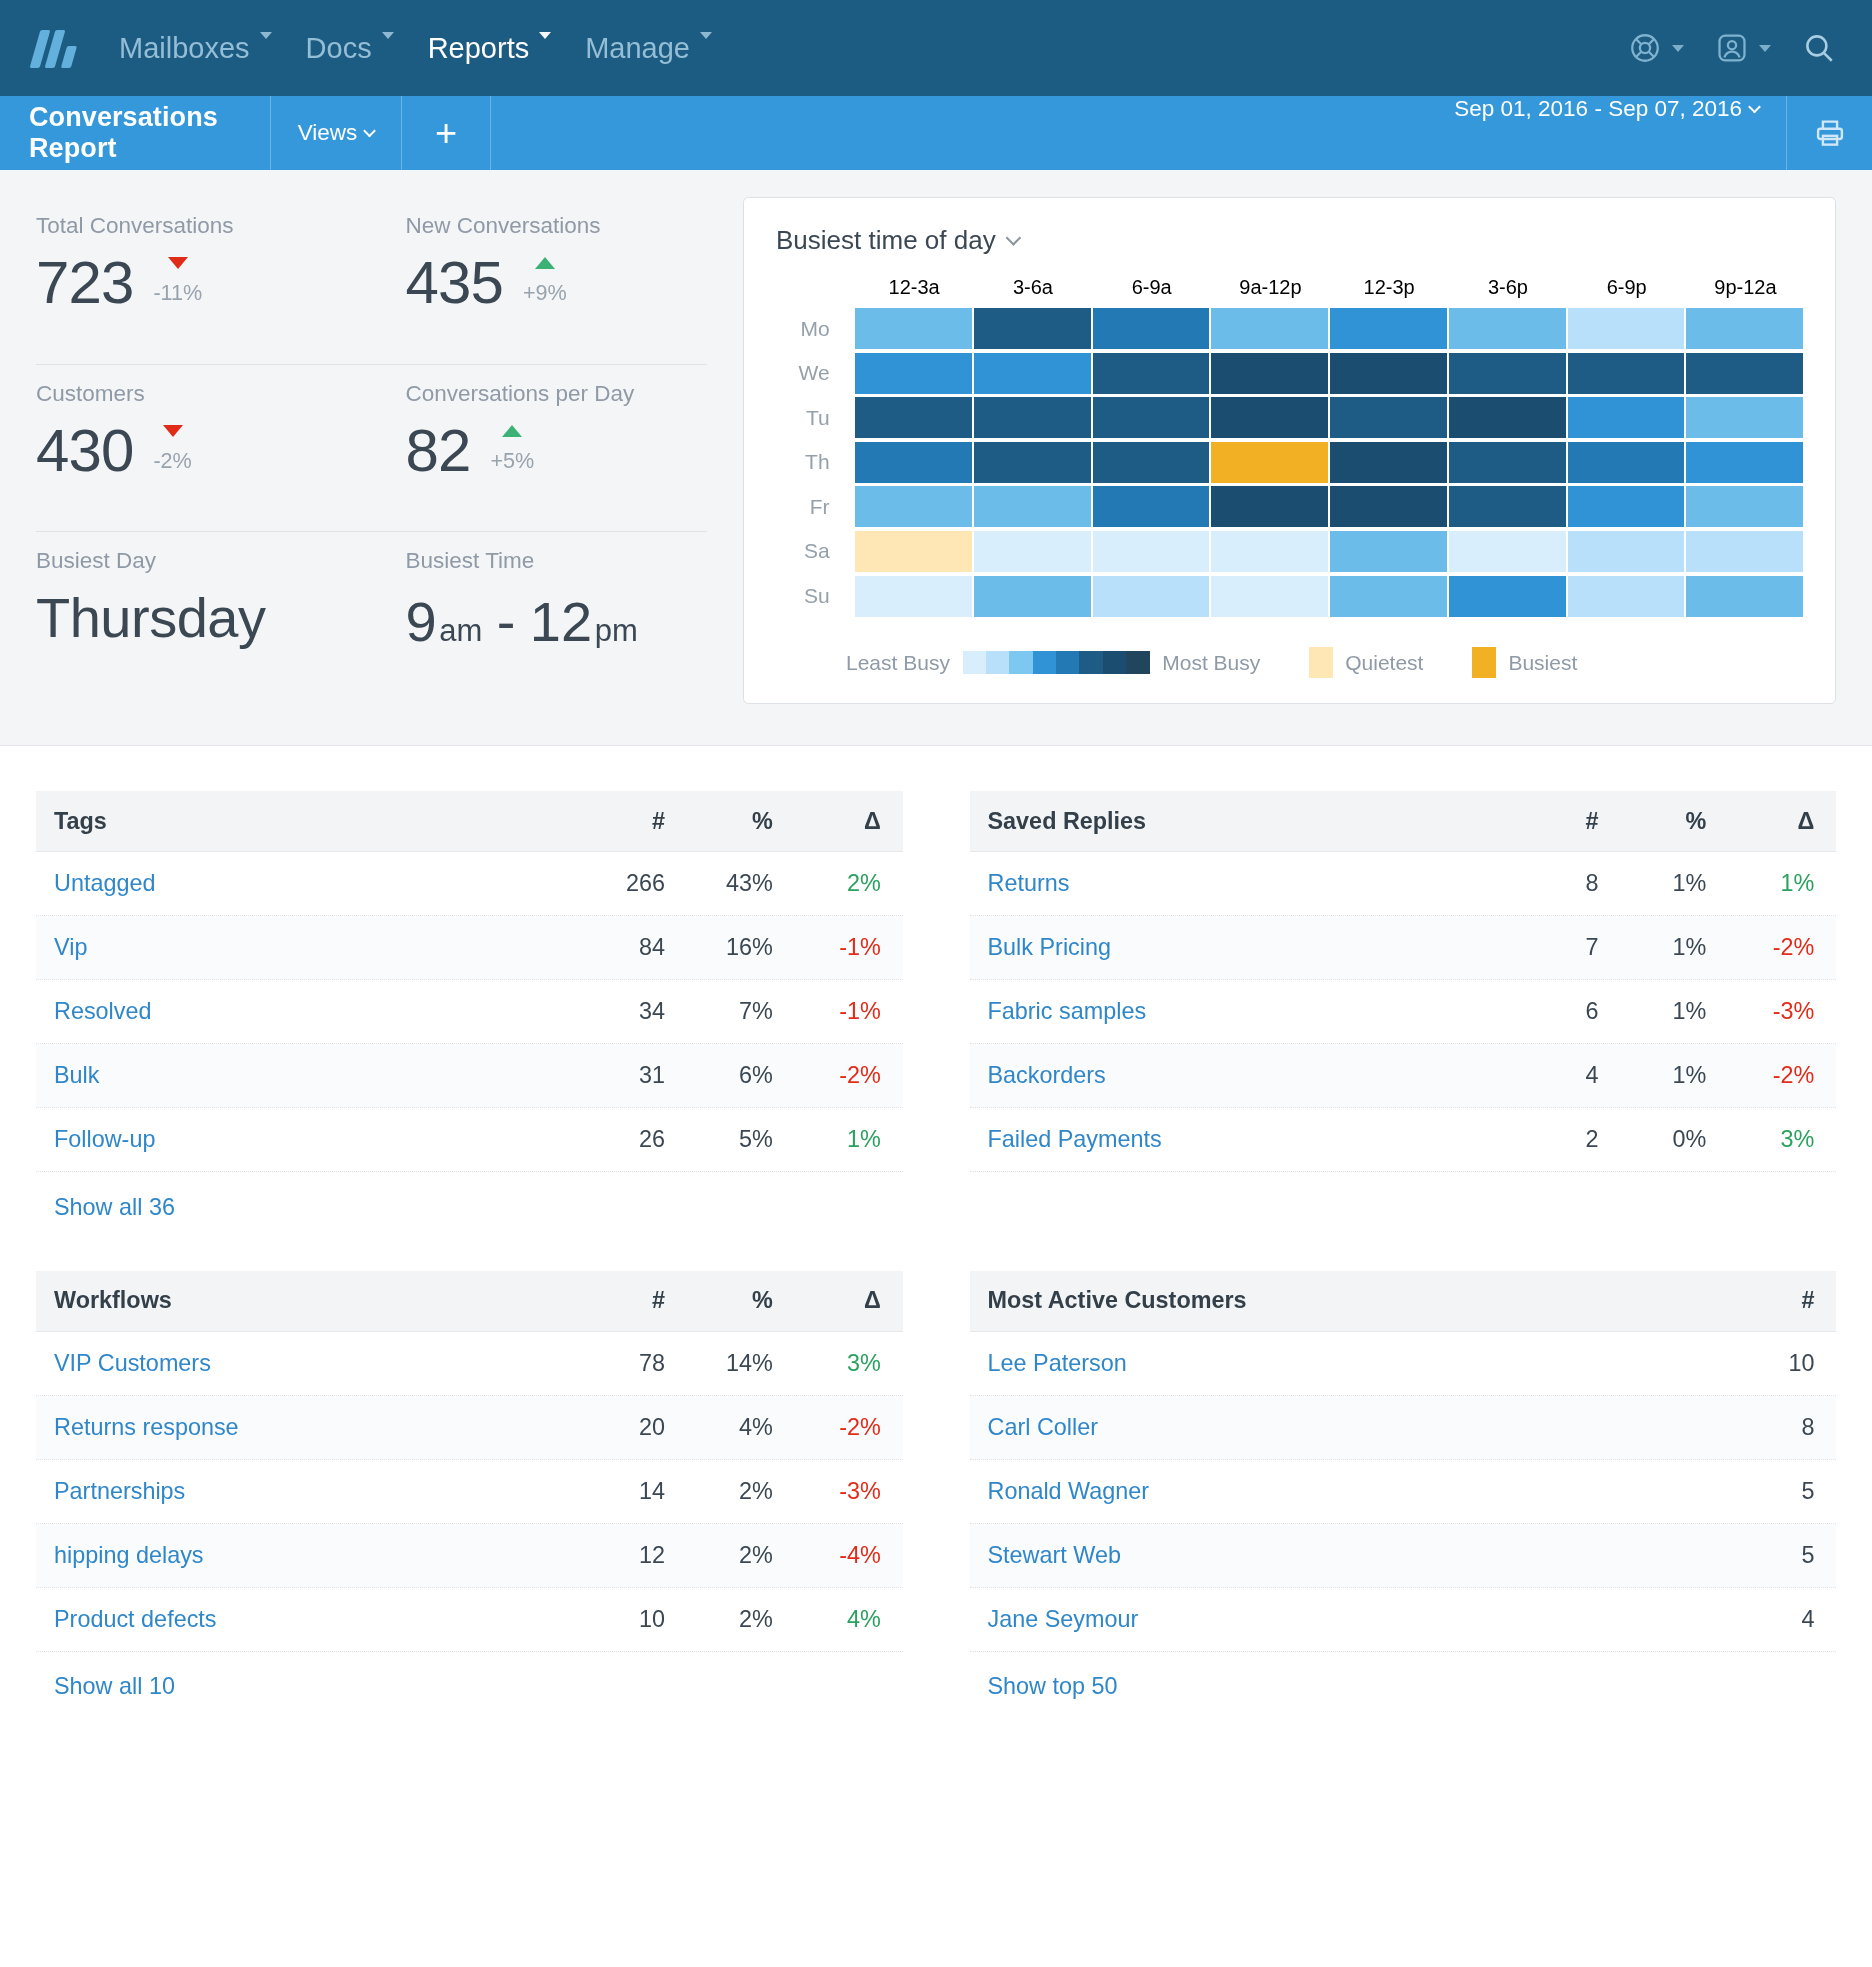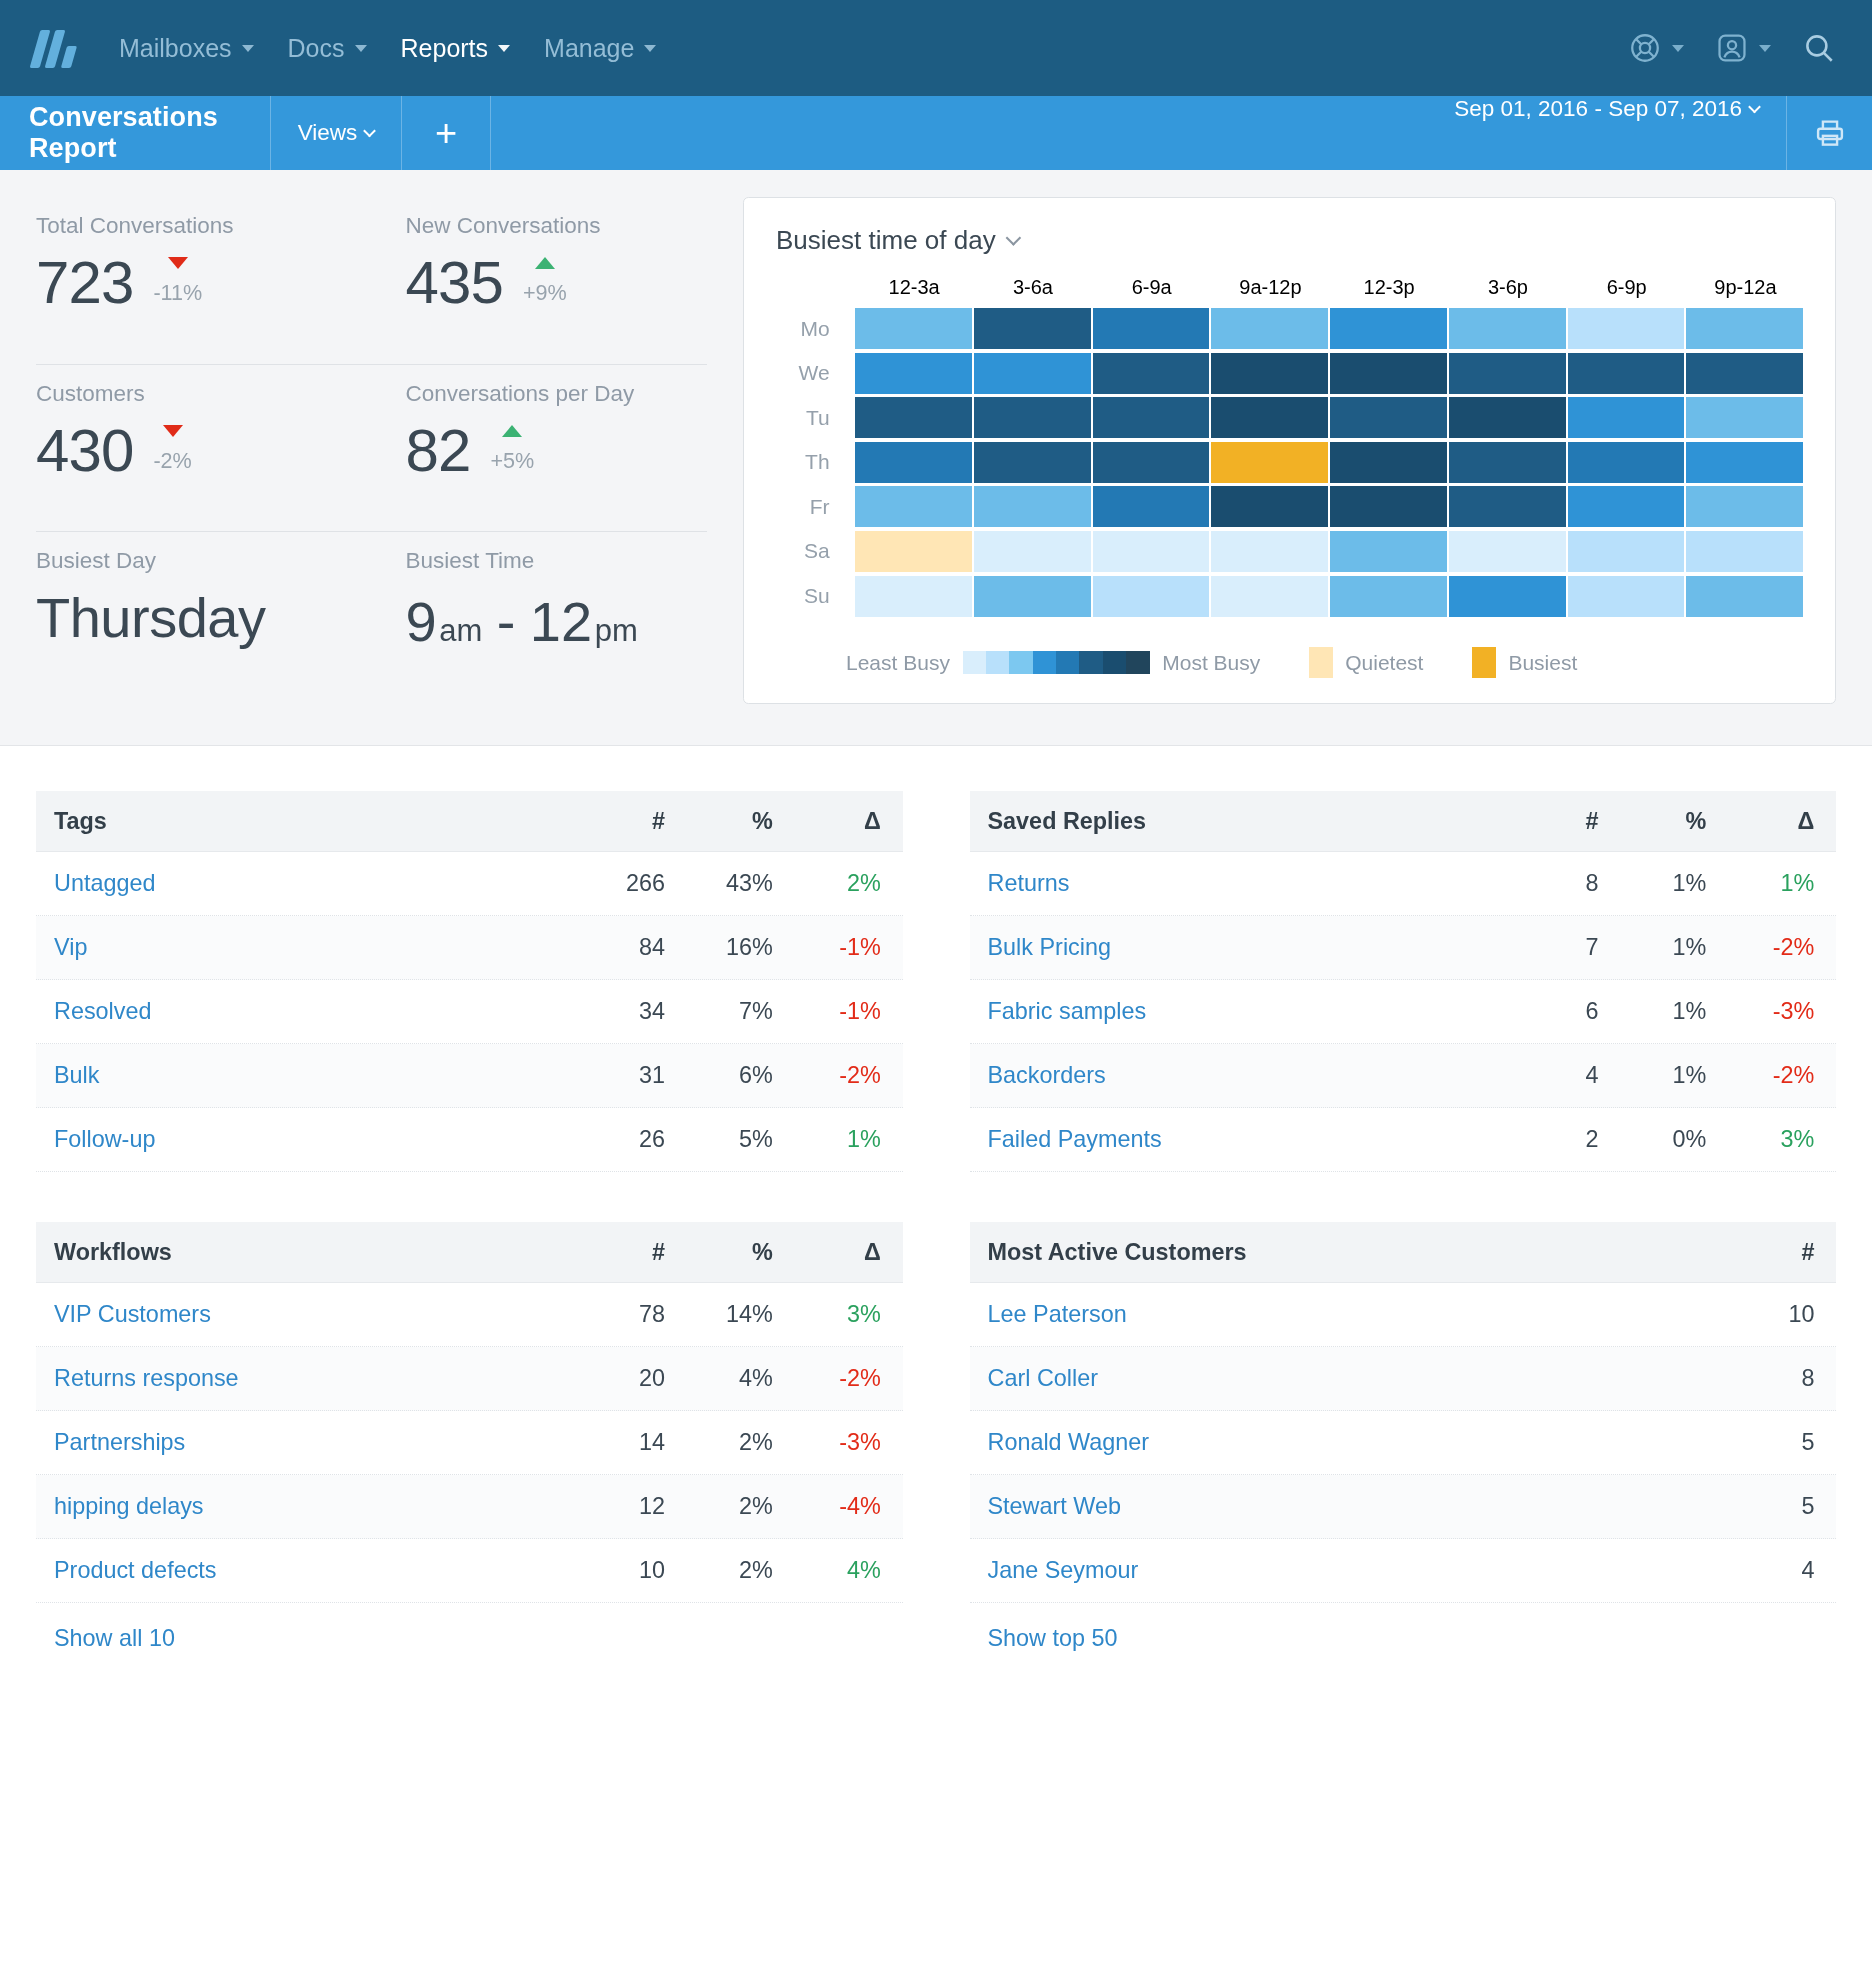--- a/index.html
+++ b/index.html
@@ -31,24 +31,24 @@
     width: 10px; height: 38px;
     background: #63b0dd;
     transform: skewX(-16deg);
     border-radius: 1.8px;
   }
   .logo-mark i:nth-child(1) { left: 6.3px; }
   .logo-mark i:nth-child(2) { left: 21px; }
   .logo-mark i:nth-child(3) { left: 35px; height: 21.6px; top: 21.6px;}
   .navitem {
     color: #94bdd6;
-    font-size: 25px;
+    font-size: 29px;
     margin-right: 34px;
     display: flex;
-    align-items: center;
+    align-items: flex-start;
     cursor: pointer;
     white-space: nowrap;
   }
   .navitem.active { color: #ffffff; }
   .caret {
     display: inline-block;
     margin-left: 10px;
     width: 0; height: 0;
     border-left: 6.3px solid transparent;
     border-right: 6.3px solid transparent;
@@ -579,20 +579,21 @@
             <div class="cpct">6%</div>
             <div class="cdel down">-2%</div>
           </div>
           <div class="tbl-row">
             <a>Follow-up</a>
             <div class="cnum">26</div>
             <div class="cpct">5%</div>
             <div class="cdel up">1%</div>
           </div>
         </div>
+      <a class="showall">Show all 36</a>
     </div>
 
     <div class="tbl">
       <div class="tbl-head">
         <div class="h0">Saved Replies</div>
         <div class="hn">#</div>
         <div class="hn">%</div>
         <div class="hn">Δ</div>
       </div>
       <div id="rows-saved">

